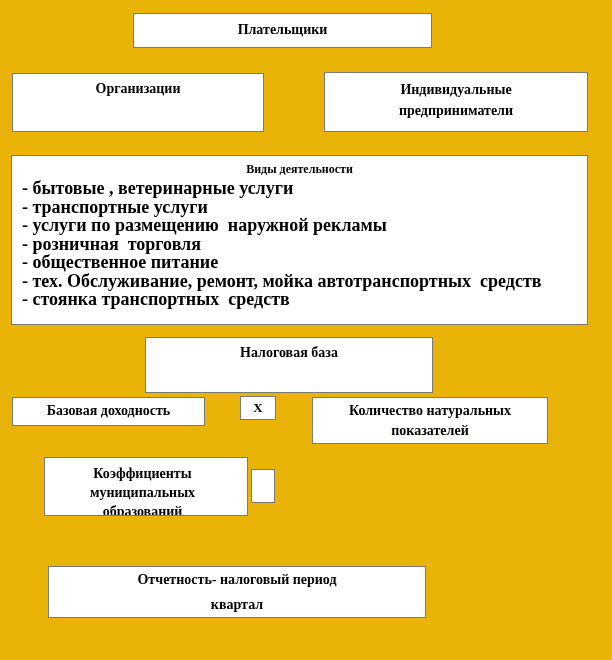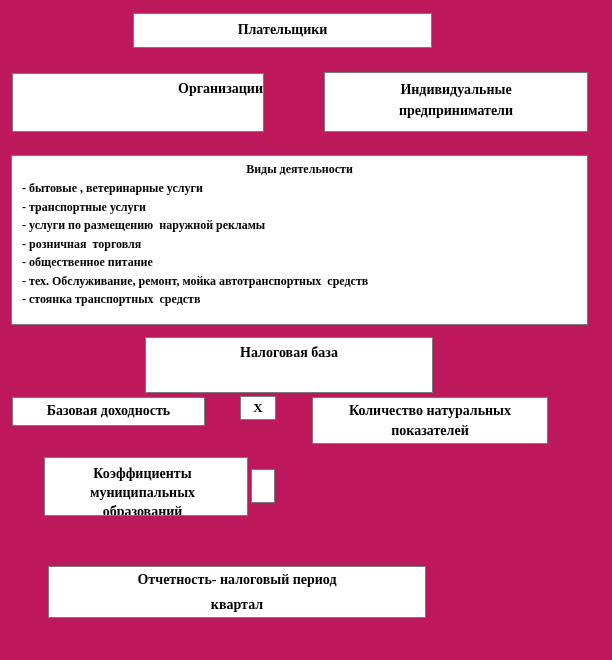--- a/index.html
+++ b/index.html
@@ -4,21 +4,21 @@
 <style>
   html, body {
     margin: 0;
     padding: 0;
     background: #000000;
   }
   .canvas {
     position: relative;
     width: 612px;
     height: 660px;
-    background: #be185d;
+    background: #eab308;
     overflow: hidden;
     font-family: "Liberation Serif", "DejaVu Serif", serif;
     font-weight: bold;
     color: #000000;
   }
   .box {
     position: absolute;
     background: #ffffff;
     border: 1px solid #7a7a7a;
     box-sizing: border-box;
@@ -29,31 +29,31 @@
   .v-center {
     display: flex;
     flex-direction: column;
     align-items: center;
     justify-content: center;
   }
   .t-top {
     padding-top: 6px;
   }
   .payers        { left: 133px; top: 13px;  width: 299px; height: 35px; }
-  .organizations { left: 12px;  top: 73px;  width: 252px; height: 59px; text-align: right; }
+  .organizations { left: 12px;  top: 73px;  width: 252px; height: 59px; }
   .individual    { left: 324px; top: 72px;  width: 264px; height: 60px; padding-left: 20px; padding-right: 20px; line-height: 21px; }
   .activities    { left: 11px;  top: 155px; width: 577px; height: 170px; text-align: left; padding-top: 4px; }
   .activities-title {
     text-align: center;
     font-size: 12px;
     line-height: 19px;
   }
   .activity-item {
     padding-left: 10px;
-    font-size: 12px;
+    font-size: 18px;
     line-height: 18.5px;
     white-space: pre-wrap;
   }
   .taxbase       { left: 145px; top: 337px; width: 288px; height: 56px; }
   .baseprofit    { left: 12px;  top: 397px; width: 193px; height: 29px; }
   .xbox          { left: 240px; top: 396px; width: 36px;  height: 24px; font-size: 13px; }
   .naturalind    { left: 312px; top: 397px; width: 236px; height: 47px; line-height: 20px; }
   .municipal     { left: 12px;  top: 457px; width: 204px; height: 59px; line-height: 19px; padding-left: 7px; padding-right: 14px; overflow: hidden; margin-left: 32px; }
   .emptybox      { left: 251px; top: 469px; width: 24px;  height: 34px; }
   .rate          { left: 312px; top: 470px; width: 213px; height: 45px; line-height: 21px; }

